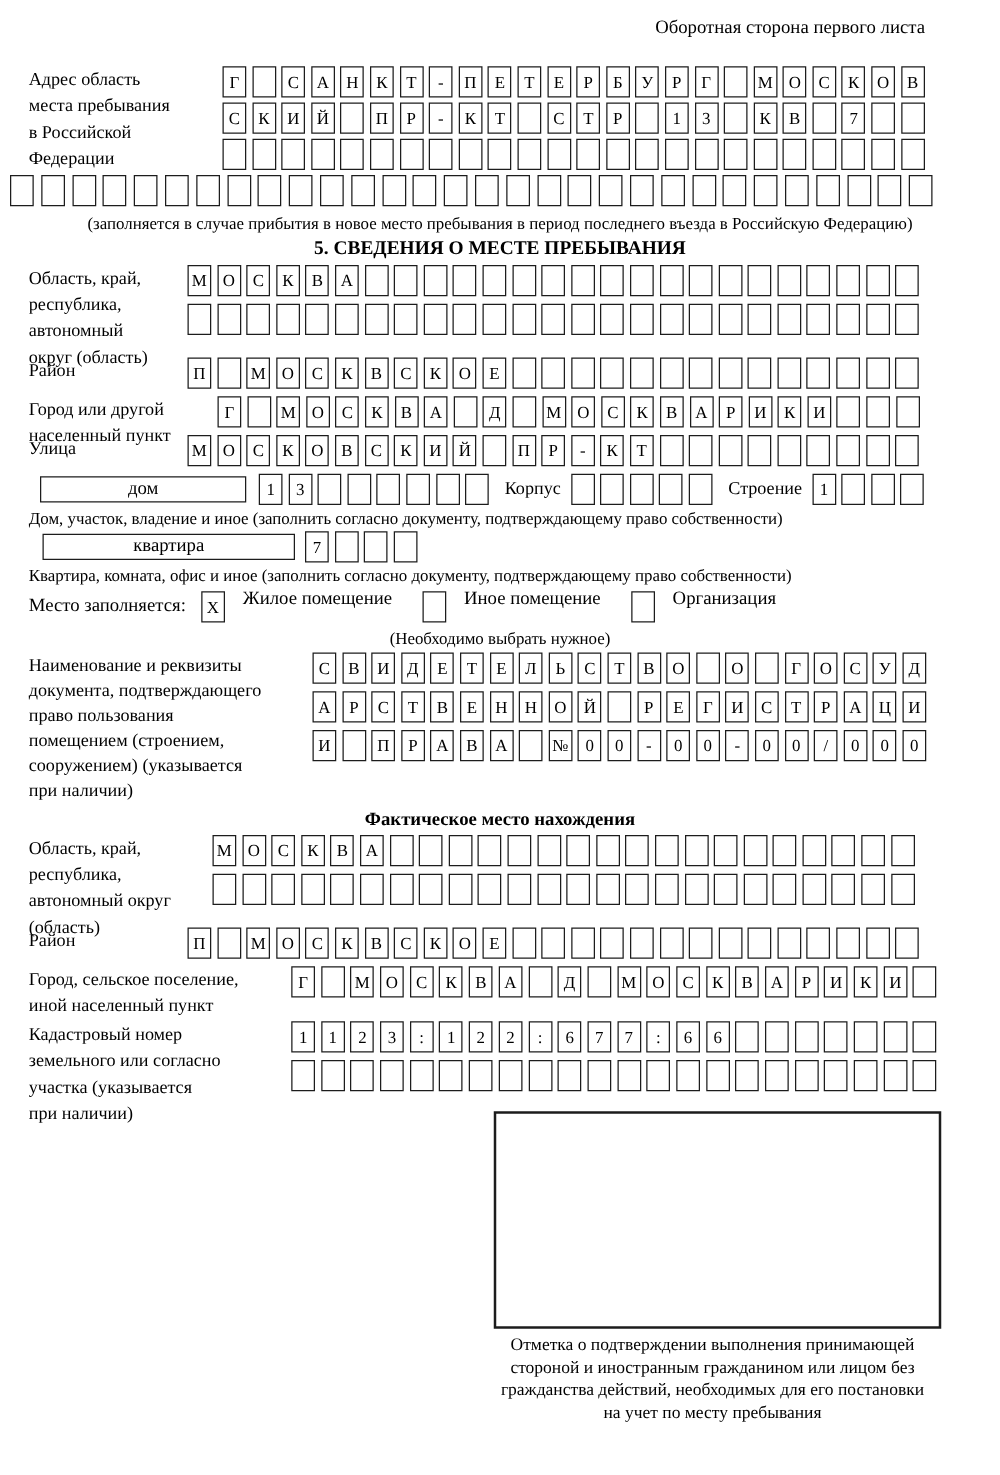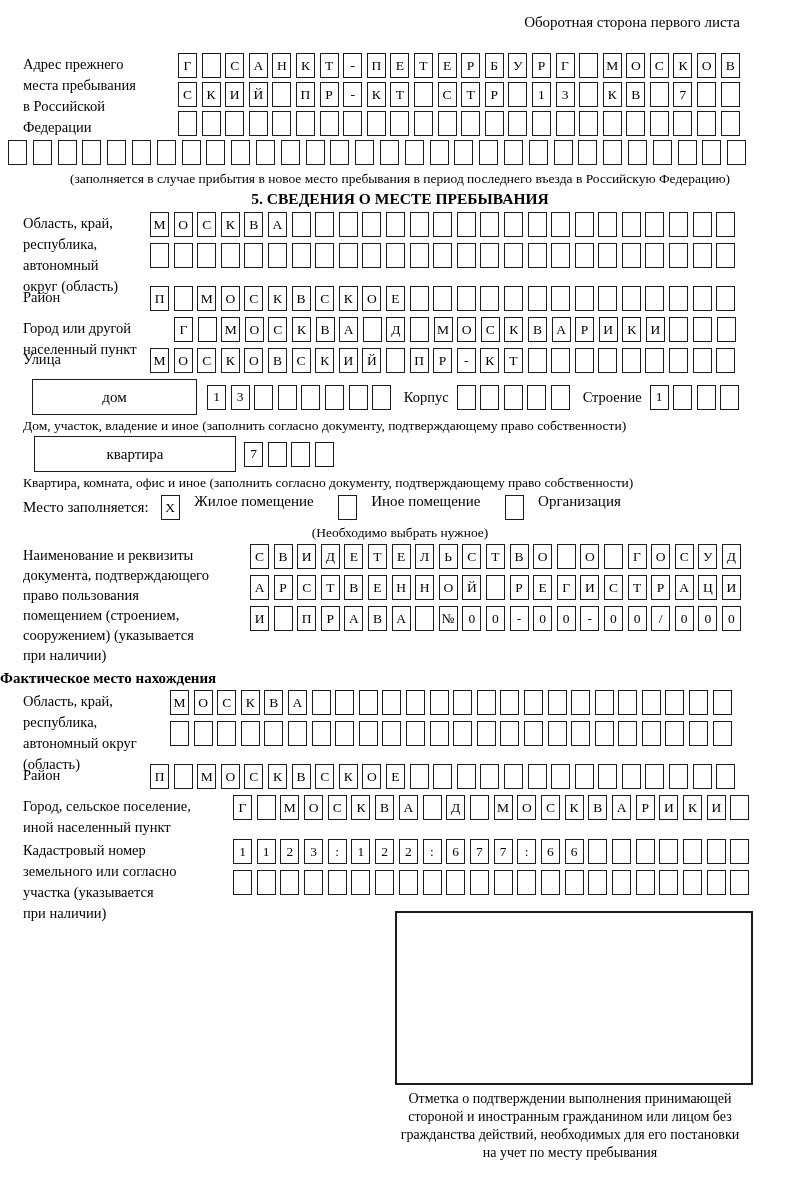--- a/index.html
+++ b/index.html
@@ -19,30 +19,30 @@
   .tight .cell{margin-right:4.7px;}
 
   .ml8{margin-left:8px;}  .ml150{margin-left:150px;} .ml170{margin-left:170px;}
   .ml174{margin-left:174px;} .ml178{margin-left:178px;} .ml233{margin-left:233px;}
   .ml250{margin-left:250px;}
 
   .b1row{margin-bottom:4px;}
 
   .center-note{text-align:center;font-size:13.5px;margin:1px 0 2px 0;white-space:pre-line;line-height:19px;}
   .h2{ text-align:center;font-weight:bold;font-size:15.5px;margin:2px 0 4px 0;}
-  .h3{ font-weight:bold;font-size:15px;margin:4px 0 3px 0;}
+  .h3{ text-align:center;font-weight:bold;font-size:15px;margin:4px 0 3px 0;}
 
   .f-region{min-height:74px;}
   .f-doc{min-height:122px;}
   .f-doc .flabel{line-height:20px;}
   .f-factcity{min-height:44px;}
   .f-cad{min-height:64px;}
 
   .hrow{display:flex;align-items:center;margin-bottom:3px;}
-  .widebox{box-sizing:border-box;height:36px;border:1.6px solid #1c1c1c;display:flex;
+  .widebox{box-sizing:border-box;height:21px;border:1.6px solid #1c1c1c;display:flex;
            align-items:center;justify-content:center;font-size:15px;flex:0 0 auto;}
   .w165{width:165px;margin-left:32px;margin-right:10px;}
   .w202{width:202px;margin-left:34px;margin-right:8px;}
   .inline-label{font-size:14.5px;padding:0 8px;flex:0 0 auto;}
   .hrow .cellrow{margin-bottom:0;}
   .sub-note{margin-left:23px;font-size:13.5px;margin-bottom:2px;}
 
   .stayrow{display:flex;align-items:center;margin-left:23px;margin-bottom:1px;}
   .stayrow .slabel{font-size:15px;margin-right:12px;}
   .stayrow .olabel{font-size:15px;margin:0 24px 12px 10px;}
@@ -54,21 +54,21 @@
               margin-top:5px;white-space:pre-line;}
 </style>
 </head>
 <body>
 
 <div class="page">
 
   <div class="top-note">Оборотная сторона первого листа</div>
 
   <div class="field" style="margin-top:22px;">
-    <div class="flabel">Адрес прежнего
+    <div class="flabel">Адрес область
 места пребывания
 в Российской
 Федерации</div>
     <div class="cellrow b1row ml178">
         <span class="cell">Г</span>
         <span class="cell"></span>
         <span class="cell">С</span>
         <span class="cell">А</span>
         <span class="cell">Н</span>
         <span class="cell">К</span>

